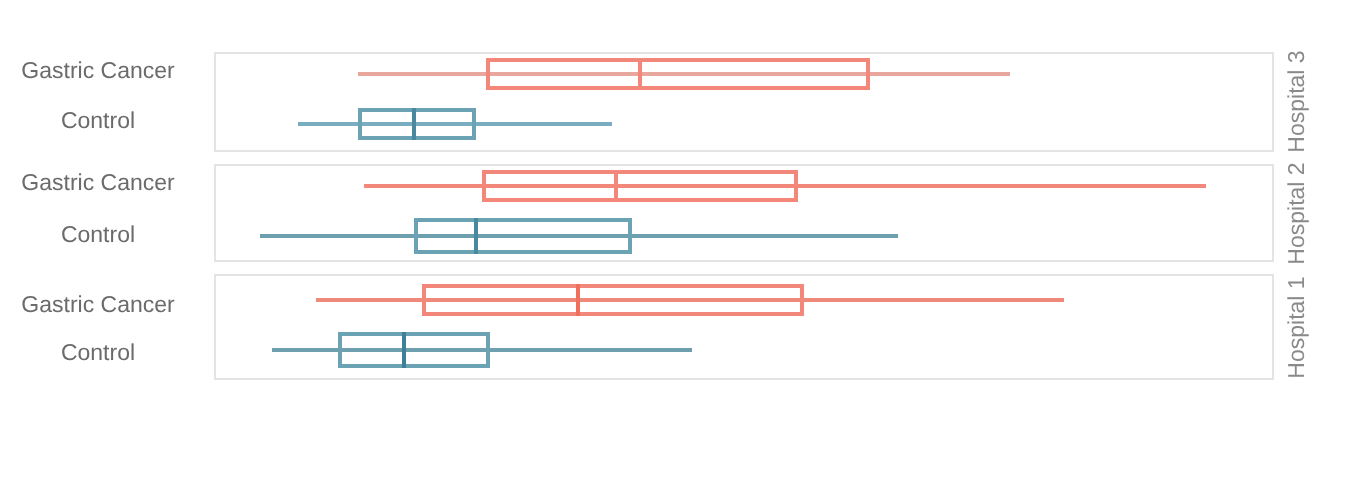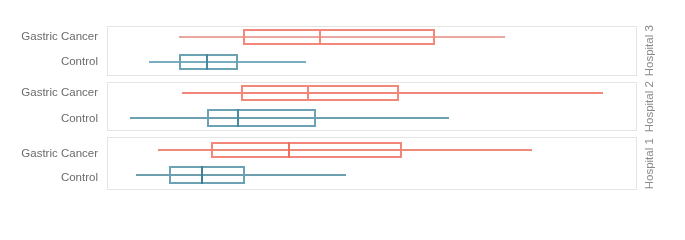--- a/index.html
+++ b/index.html
@@ -29,21 +29,21 @@
     background: #ffffff;
   }
   .plotarea {
     position: absolute;
     inset: 0;
   }
   .ylabel-wrap {
     position: absolute;
     left: 0;
     width: 98px;
-    text-align: right;
+    text-align: center;
     color: #6b6b6b;
     font-size: 11.5px;
     white-space: nowrap;
     line-height: 1;
   }
 
   
   .strip {
     position: absolute;
     left: 641px;

